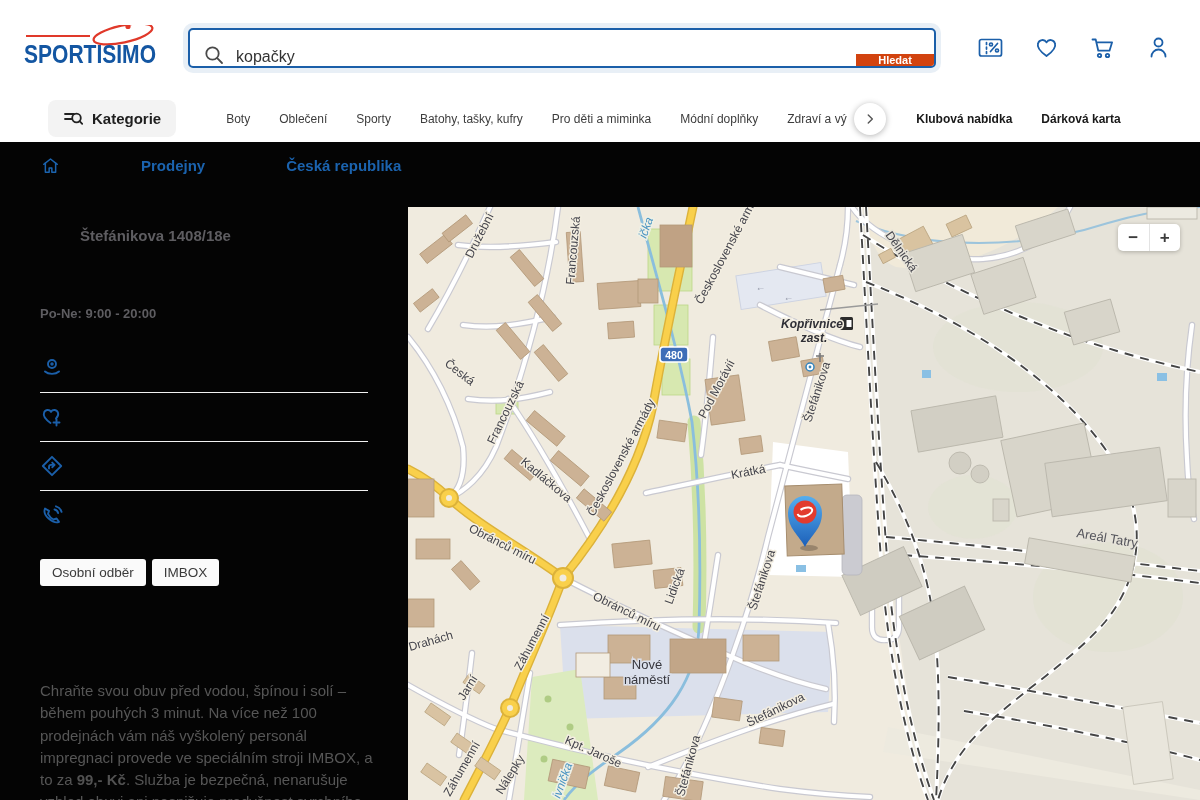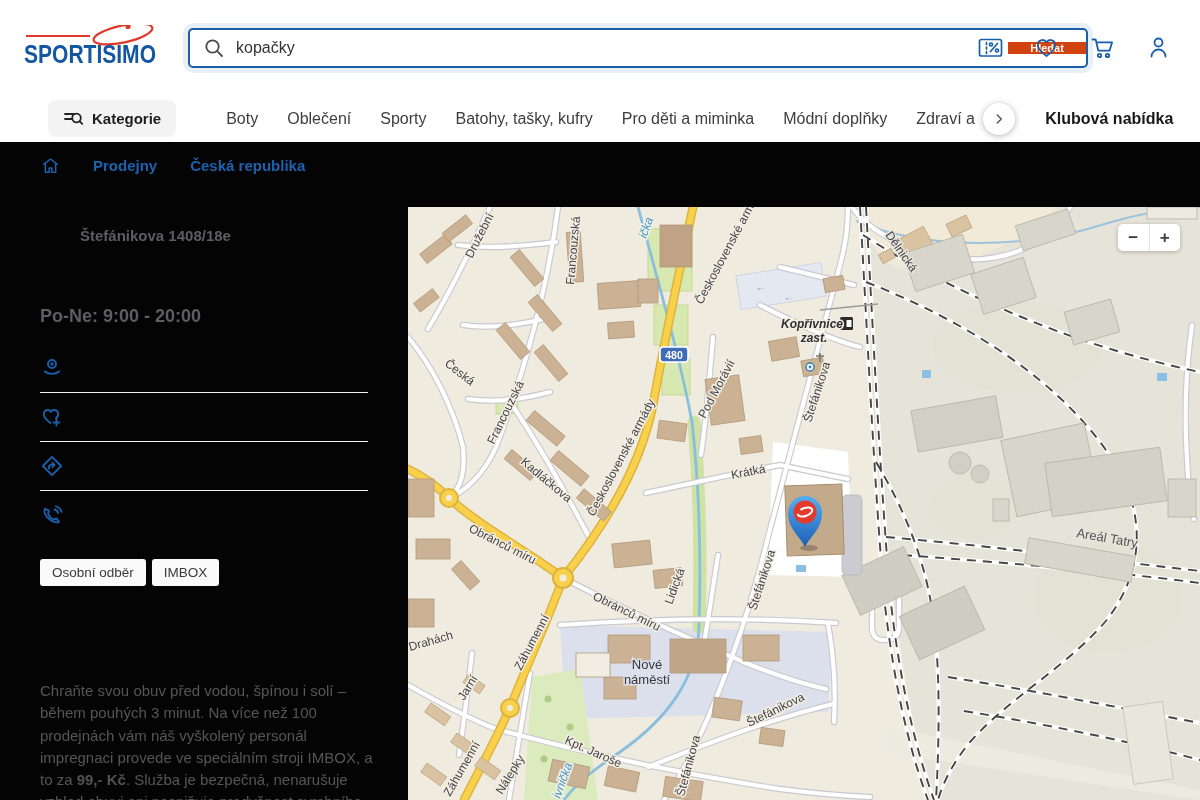--- a/index.html
+++ b/index.html
@@ -2,51 +2,51 @@
 <html><head>
 <meta charset="utf-8">
 <style>
   * { margin:0; padding:0; box-sizing:border-box; }
   html,body { width:1200px; height:800px; overflow:hidden; background:#fff;
               font-family:"Liberation Sans", sans-serif; }
 
   
   .hdr { position:relative; width:1200px; height:95px; background:#fff; }
   .logo { position:absolute; left:24px; top:25px; width:134px; height:44px; }
-  .searchwrap { position:absolute; left:188px; top:28px; width:900px; height:40px;
-    display:flex; align-items:center; border:2px solid #1b5fa9; border-radius:5px;
+  .searchwrap { position:absolute; left:188px; top:28px; width:748px; height:40px;
+    display:flex; align-items:flex-end; border:2px solid #1b5fa9; border-radius:5px;
     background:#fff; box-shadow:0 0 0 5px rgba(27,95,169,0.10); overflow:hidden; }
   .searchwrap .mag { flex:0 0 auto; display:flex; align-items:center; padding-left:13px; }
   .searchwrap input { flex:1; border:0; outline:none; font-size:16px; color:#333;
     padding-left:11px; font-family:"Liberation Sans",sans-serif; background:transparent; }
   .btn-search { flex:0 0 78px; background:#d2430f; color:#fff; border:0; font-size:11px;
     font-weight:700; cursor:pointer; font-family:"Liberation Sans",sans-serif; }
   .hdr-icons { position:absolute; right:28px; top:34px; display:flex; gap:29px; }
   .hdr-icons .hic { width:27px; height:27px; cursor:pointer; }
 
   
   .nav { position:relative; width:1200px; height:47px; background:#fff;
     display:flex; align-items:center; }
   .btn-cat { margin-left:48px; height:37px; display:flex; align-items:center; gap:9px;
     background:#f3f3f3; border:0; border-radius:8px; padding:0 15px; font-size:15px;
     font-weight:700; color:#1e1e1e; cursor:pointer; font-family:"Liberation Sans",sans-serif;text-align:right; }
   .nav-items { display:flex; align-items:center; gap:29px; margin-left:50px; }
-  .nav-item { font-size:16px; color:#3d3d3d; white-space:nowrap; cursor:pointer; }
+  .nav-item { font-size:12px; color:#3d3d3d; white-space:nowrap; cursor:pointer; }
   .nav-item.bold { font-weight:700; color:#191919;text-align:center; }
   .nav-item.clipped { width:60px; overflow:hidden; }
   .btn-chev { width:32px; height:32px; border-radius:50%; background:#fff; border:0;
     box-shadow:0 1px 6px rgba(0,0,0,0.30); margin-left:-22px; margin-right:1px;
     display:flex; align-items:center; justify-content:center; cursor:pointer; z-index:2; }
 
   
   .content { position:relative; width:1200px; height:658px; background:#040404; overflow:hidden; }
   .crumbs { position:absolute; left:41px; top:14px; display:flex; align-items:center; gap:33px; }
-  .crumb { font-size:15px; font-weight:700; color:#1b63ae; cursor:pointer; white-space:nowrap; }
+  .crumb { font-size:15px; font-weight:700; color:#1b63ae; cursor:pointer; white-space:nowrap;margin-left:48px; }
   .addr  { position:absolute; left:40px; top:85px;  font-size:15px; font-weight:700; color:#5e5d61;margin-left:40px; }
-  .hours { position:absolute; left:40px; top:164px; font-size:18px; font-weight:700; color:#5e5d61; }
+  .hours { position:absolute; left:40px; top:164px; font-size:13px; font-weight:700; color:#5e5d61; }
   .iconlist { position:absolute; left:40px; top:202px; width:328px; }
   .iconrow { height:49px; display:flex; align-items:center; border-bottom:1px solid #f2f2f2; cursor:pointer; }
   .iconrow:last-child { border-bottom:0; }
   .tags { position:absolute; left:40px; top:417px; display:flex; gap:6px; }
   .tag { height:27px; display:flex; align-items:center; padding:0 12px; background:#fafafa;
     border-radius:3px; font-size:13.5px; color:#3a3a3a; }
   .imbox-h { position:absolute; left:40px; top:494px; width:330px; font-size:15.5px;
     font-weight:700; color:#5a5a5a; }
   .imbox-p { position:absolute; left:40px; top:538px; width:334px; font-size:15px;
     line-height:22.3px; color:#565656; }

